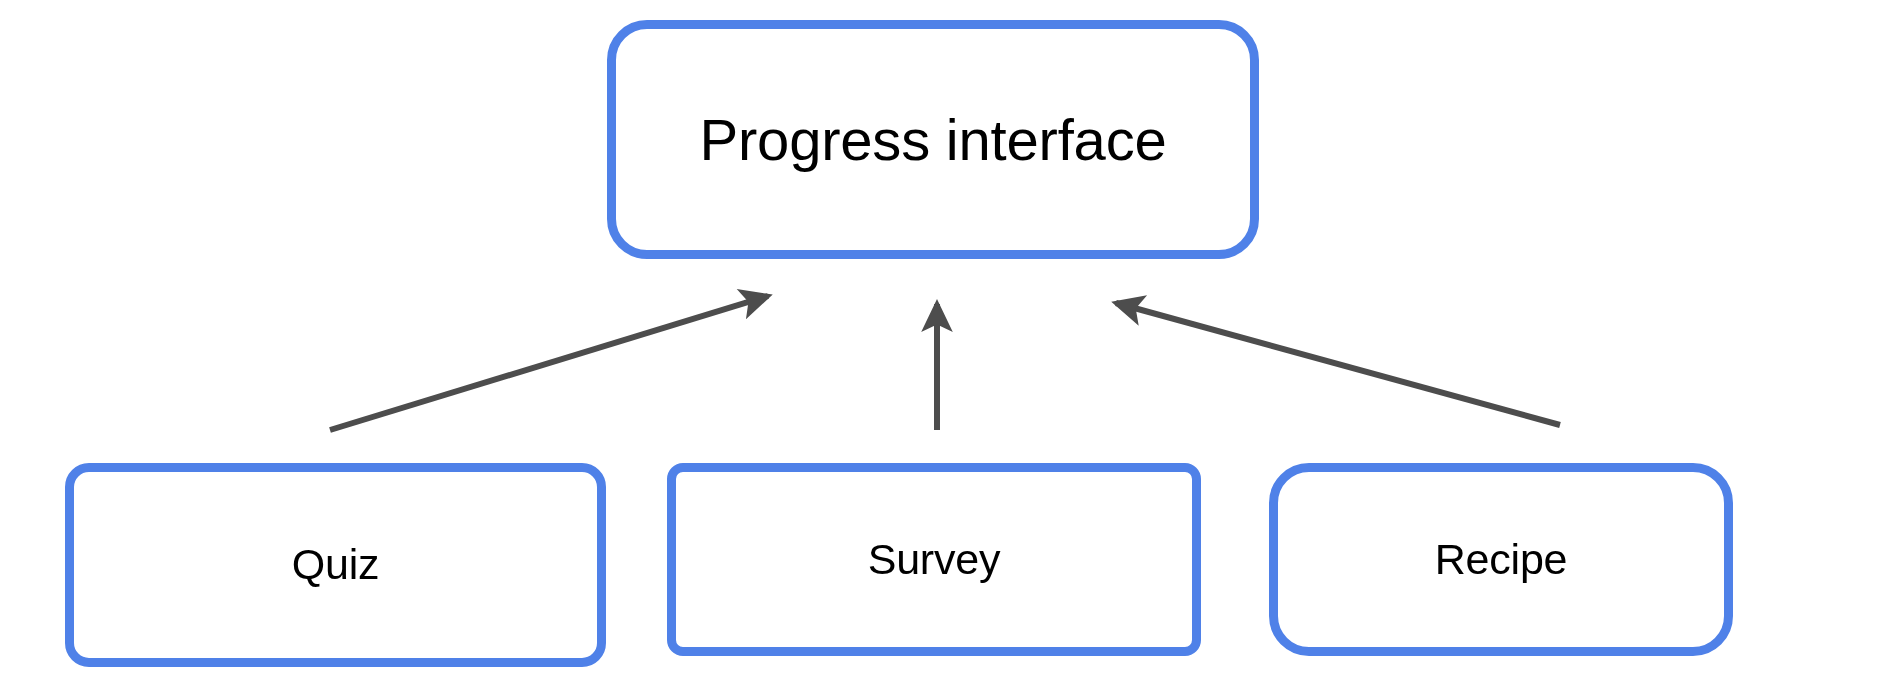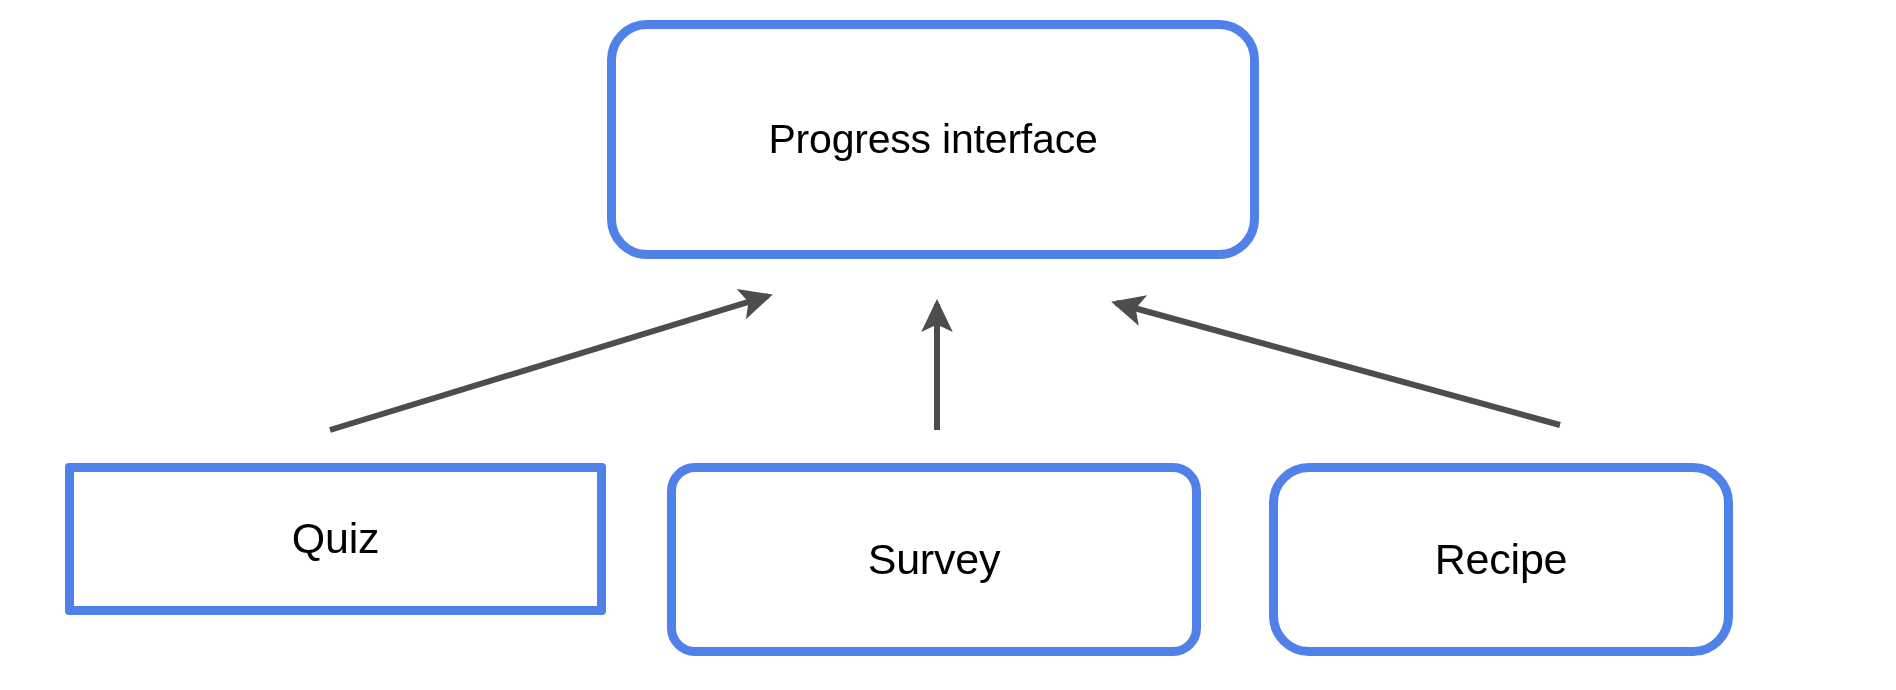--- a/index.html
+++ b/index.html
@@ -51,38 +51,38 @@
 
   
   #node-progress-interface {
     left: 607px;
     top: 20px;
     width: 652px;
     height: 239px;
     border-width: 9px;
     border-radius: 40px;
   }
-  #node-progress-interface .node-label { font-size: 41px; }
+  #node-progress-interface .node-label { font-size: 58px; }
 
   
   #node-quiz {
     left: 65px;
     top: 463px;
     width: 541px;
-    height: 152px;
+    height: 204px;
     border-width: 9px;
-    border-radius: 4px;
+    border-radius: 24px;
   }
   #node-survey {
     left: 667px;
     top: 463px;
     width: 534px;
     height: 193px;
     border-width: 9px;
-    border-radius: 28px;
+    border-radius: 16px;
   }
   #node-recipe {
     left: 1269px;
     top: 463px;
     width: 464px;
     height: 193px;
     border-width: 9px;
     border-radius: 40px;
   }
   #node-quiz .node-label,

